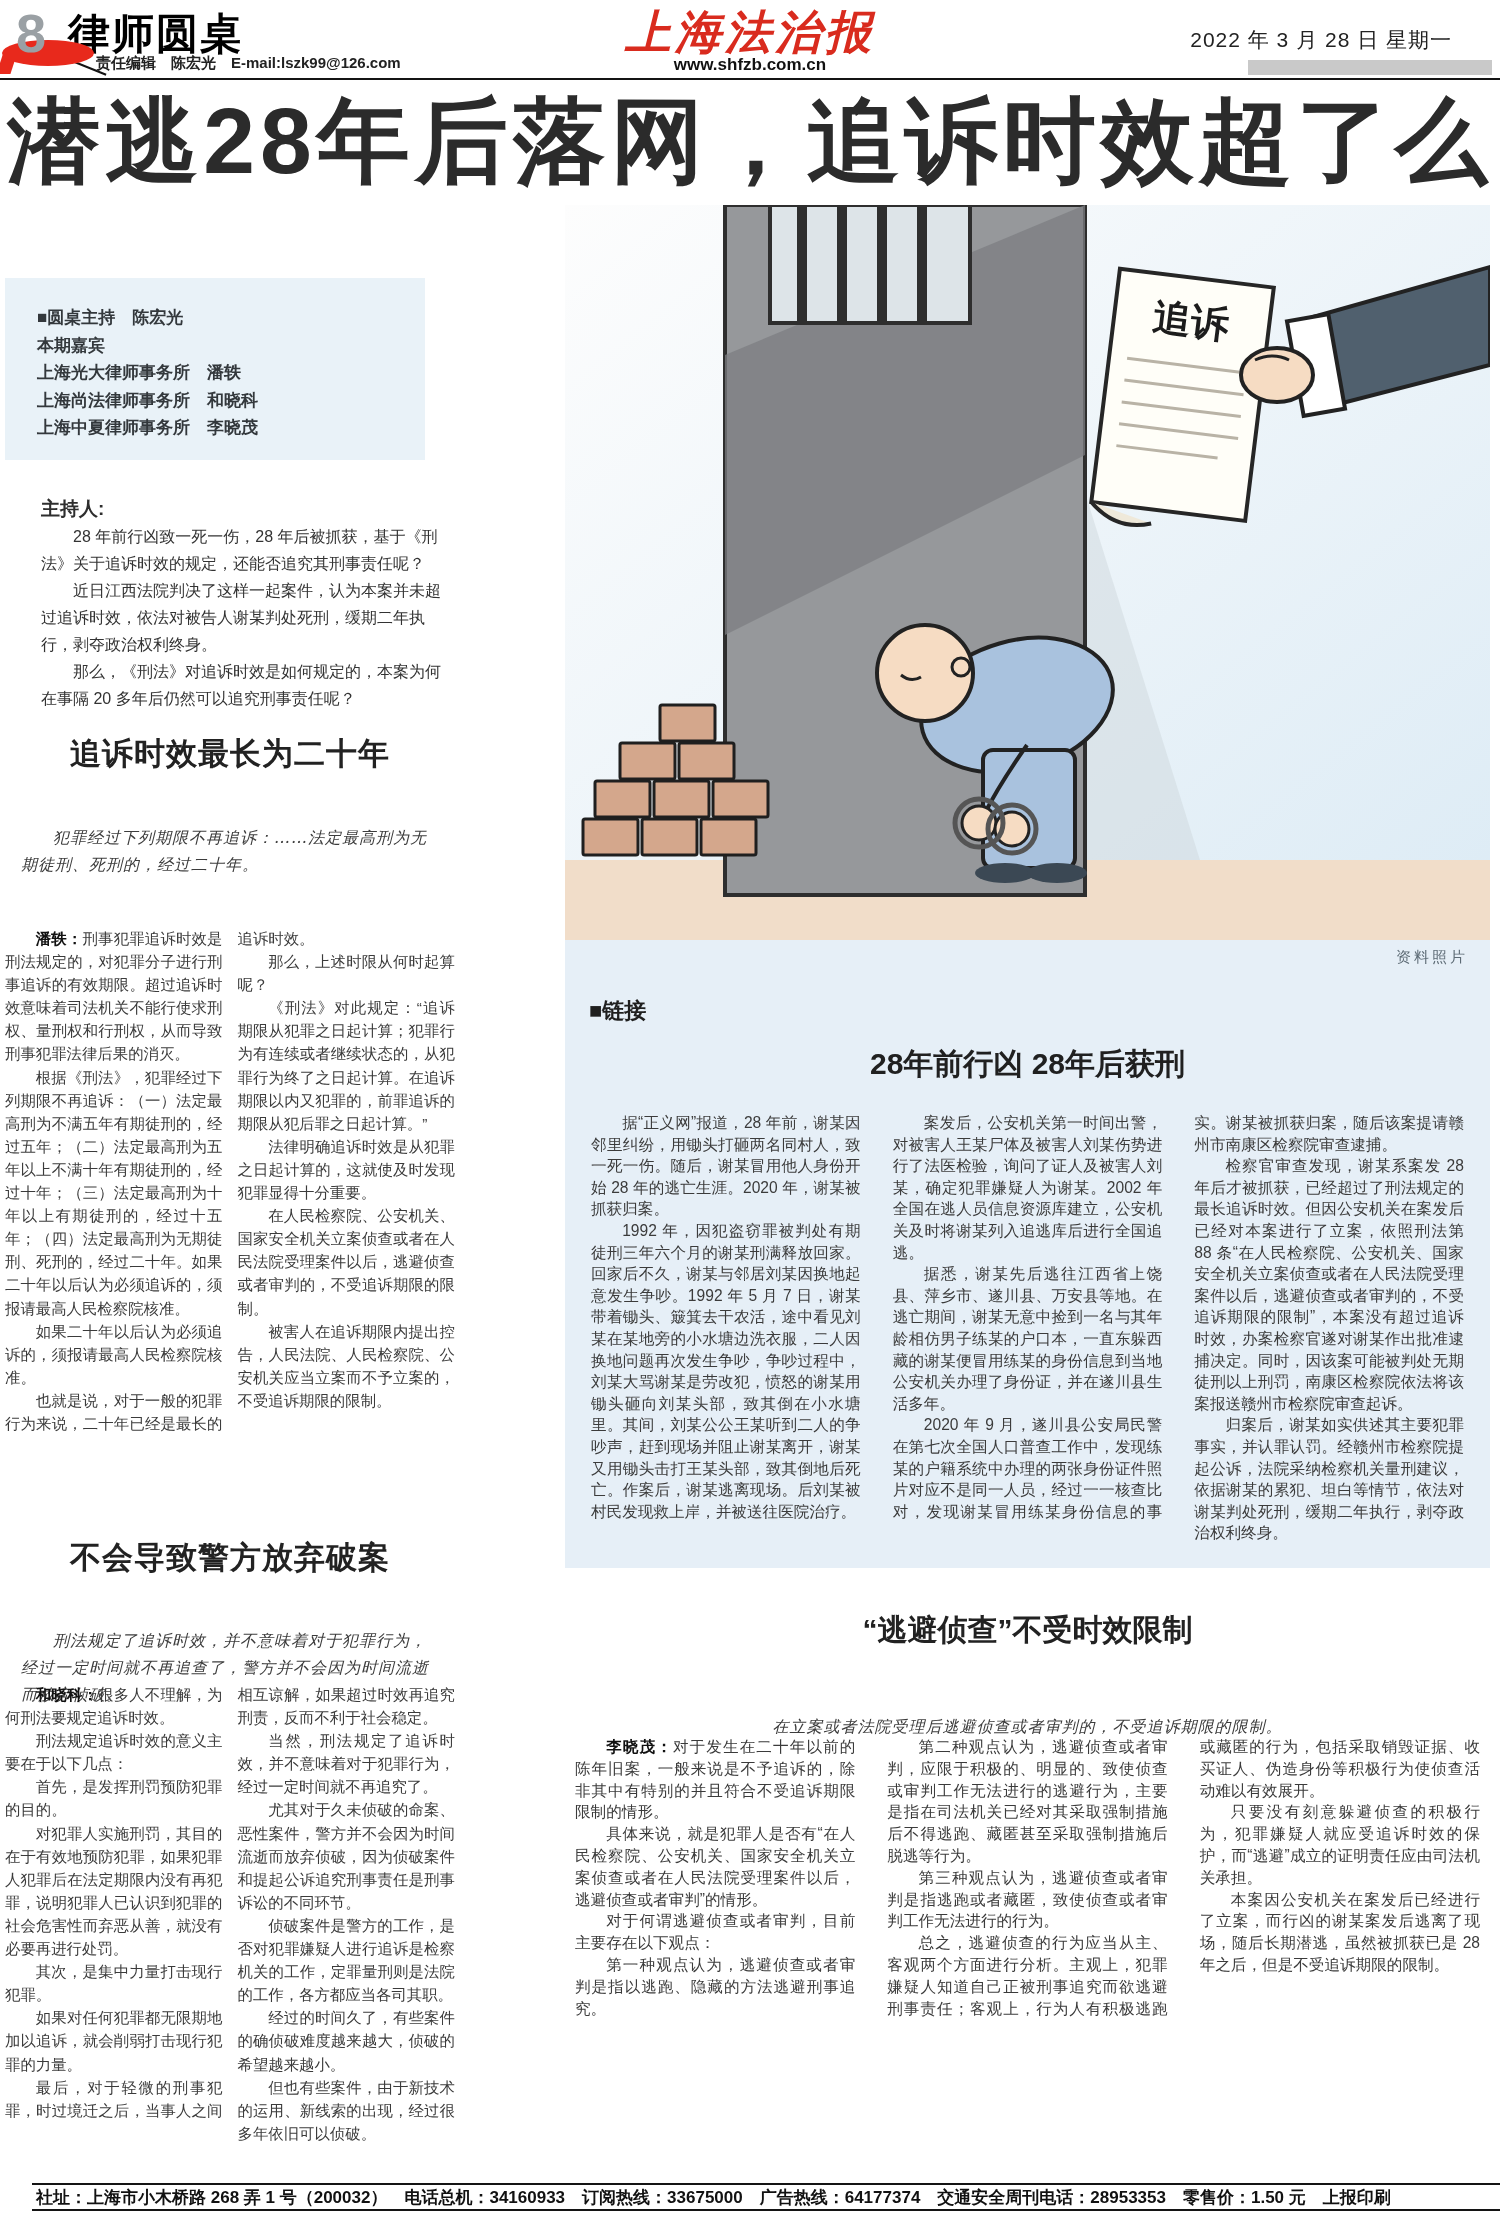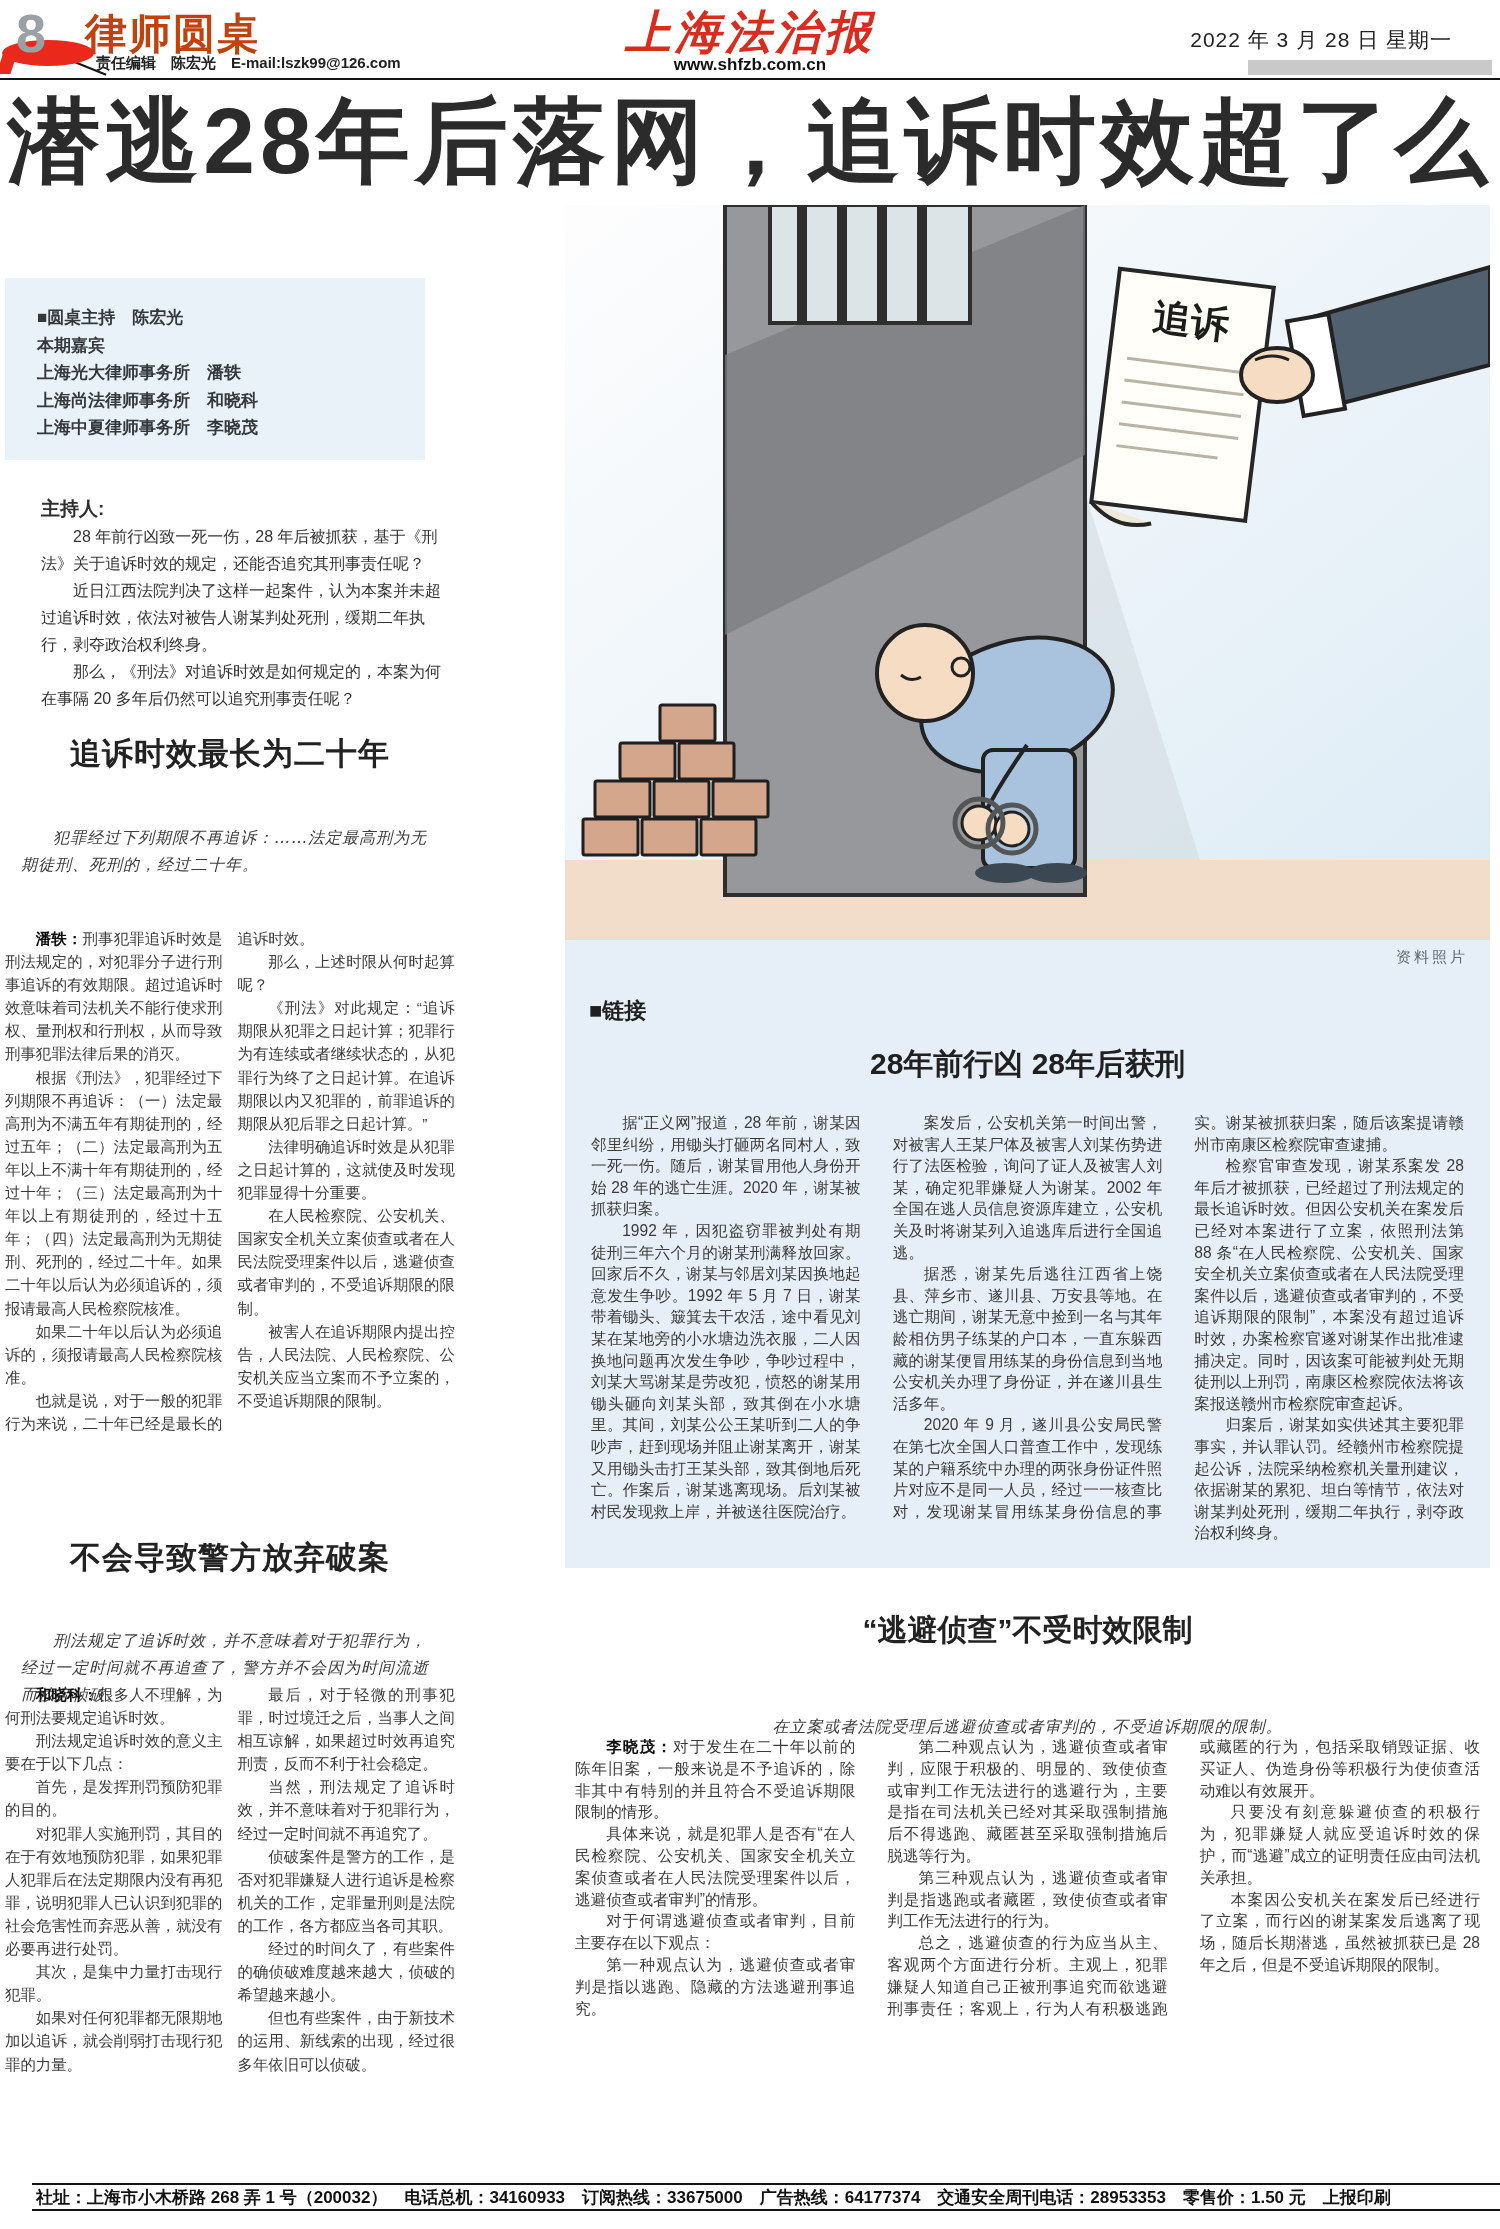--- a/index.html
+++ b/index.html
@@ -3,21 +3,21 @@
 <meta charset="utf-8">
 <style>
   html,body{margin:0;padding:0;background:#e9e9e9;}
   .page{position:relative;width:1500px;height:2229px;background:#ffffff;overflow:hidden;
         font-family:"Liberation Sans","DejaVu Sans",sans-serif;color:#3a3a3a;}
   
   .header{position:absolute;left:0;top:0;width:1500px;height:78px;border-bottom:2px solid #141414;}
   .page-num{position:absolute;left:16px;top:2px;font-size:54px;font-weight:900;color:#9aa0a4;z-index:2;}
   .red-oval{position:absolute;left:2px;top:40px;width:92px;height:26px;background:#e8291c;border-radius:50%;z-index:1;}
   .diag{position:absolute;left:56px;top:64px;width:52px;border-top:2px solid #141414;transform:rotate(22deg);}
-  .section-name{position:absolute;left:85px;top:6px;font-size:42px;font-weight:900;color:#c2410c;letter-spacing:2px;}
+  .section-name{position:absolute;left:68px;top:6px;font-size:42px;font-weight:900;color:#000000;letter-spacing:2px;}
   .editor-line{position:absolute;left:96px;top:54px;font-size:15px;font-weight:600;color:#222;}
   .red-mark{position:absolute;left:0px;top:52px;width:14px;height:22px;background:#e8291c;transform:skewX(-18deg);}
   .masthead{position:absolute;left:560px;top:2px;width:380px;text-align:center;
             font-family:"DejaVu Serif","Liberation Serif",serif;font-weight:900;font-style:italic;
             font-size:46px;color:#d92b1e;letter-spacing:4px;}
   .website{position:absolute;left:560px;top:55px;width:380px;text-align:center;font-size:17px;font-weight:700;color:#111;}
   .edition-date{position:absolute;right:48px;top:26px;font-size:21px;color:#222;letter-spacing:1px;}
   .date-bar{position:absolute;left:1248px;top:60px;width:244px;height:15px;background:#c9c9c9;}
   
   .headline{position:absolute;left:5px;top:88px;width:1490px;text-align:center;
@@ -124,20 +124,21 @@
       </div>
     <div class="s-body s2-body">
         <p><b>和晓科：</b>很多人不理解，为何刑法要规定追诉时效。</p>
         <p>刑法规定追诉时效的意义主要在于以下几点：</p>
         <p>首先，是发挥刑罚预防犯罪的目的。</p>
         <p>对犯罪人实施刑罚，其目的在于有效地预防犯罪，如果犯罪人犯罪后在法定期限内没有再犯罪，说明犯罪人已认识到犯罪的社会危害性而弃恶从善，就没有必要再进行处罚。</p>
         <p>其次，是集中力量打击现行犯罪。</p>
         <p>如果对任何犯罪都无限期地加以追诉，就会削弱打击现行犯罪的力量。</p>
         <p>最后，对于轻微的刑事犯罪，时过境迁之后，当事人之间相互谅解，如果超过时效再追究刑责，反而不利于社会稳定。</p>
         <p>当然，刑法规定了追诉时效，并不意味着对于犯罪行为，经过一定时间就不再追究了。</p>
+        <p>尤其对于久未侦破的命案、恶性案件，警方并不会因为时间流逝而放弃侦破，因为侦破案件和提起公诉追究刑事责任是刑事诉讼的不同环节。</p>
         <p>侦破案件是警方的工作，是否对犯罪嫌疑人进行追诉是检察机关的工作，定罪量刑则是法院的工作，各方都应当各司其职。</p>
         <p>经过的时间久了，有些案件的确侦破难度越来越大，侦破的希望越来越小。</p>
         <p>但也有些案件，由于新技术的运用、新线索的出现，经过很多年依旧可以侦破。</p>
       </div>
   </div>
 
   <div class="right-col">
 
     <svg class="illustration" viewBox="0 0 925 735" xmlns="http://www.w3.org/2000/svg">
       <defs>

